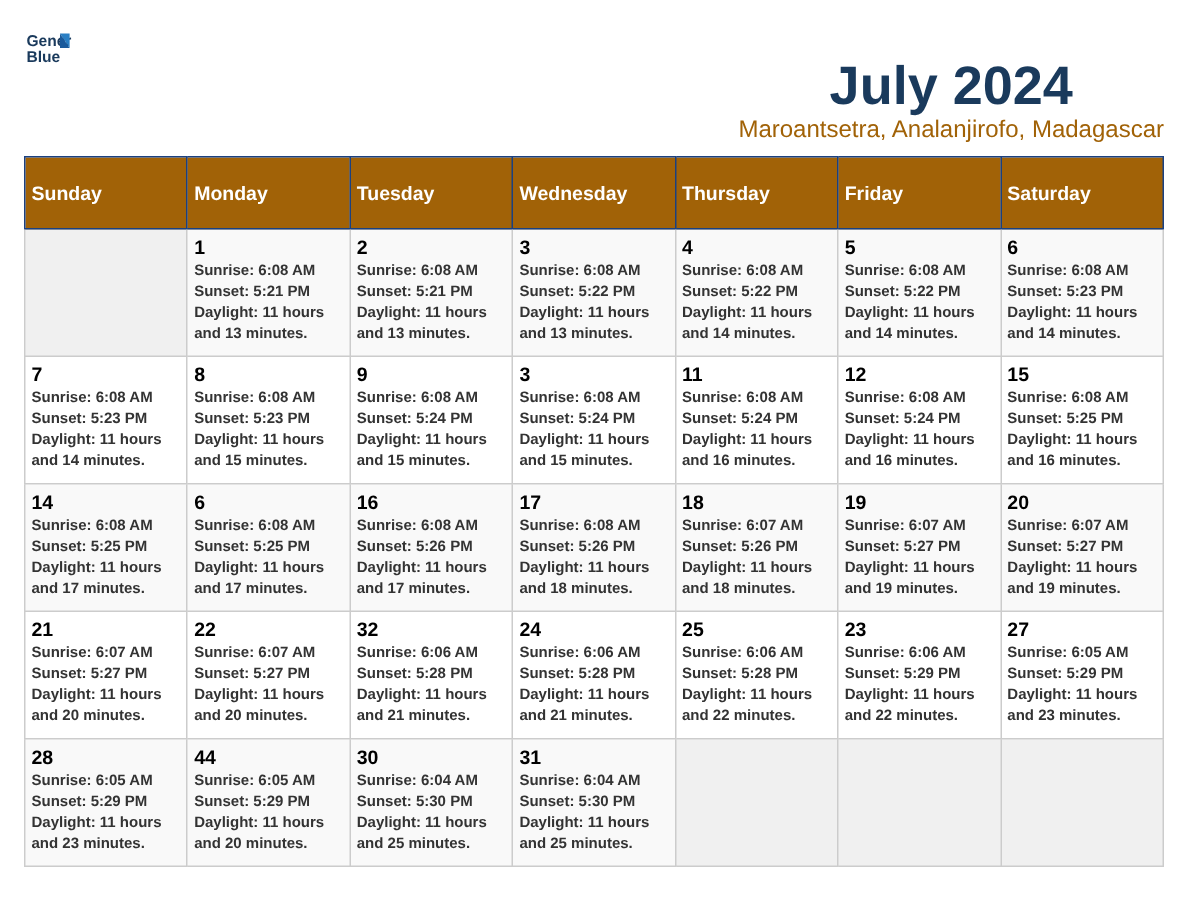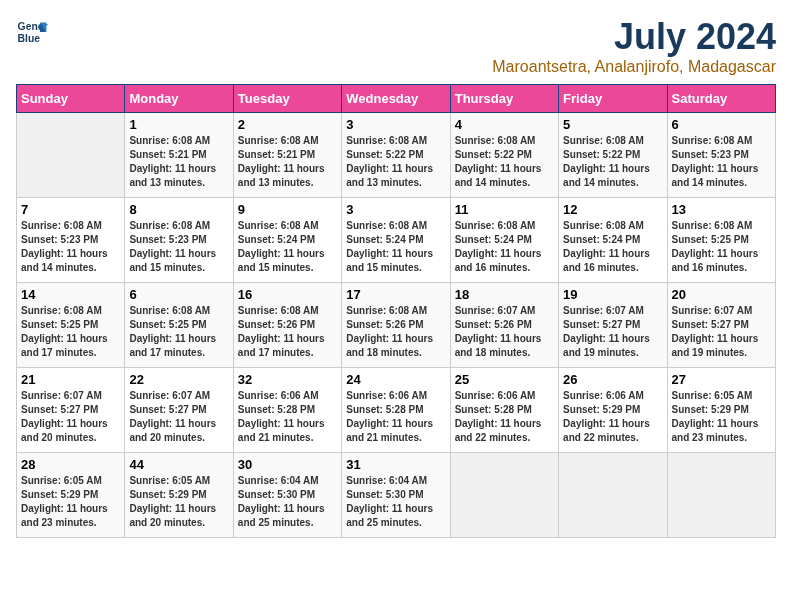--- a/index.html
+++ b/index.html
@@ -19,40 +19,41 @@
     .logo {
       display: flex;
       align-items: center;
       gap: 4px;
     }
     .logo-icon {
       width: 32px;
       height: 32px;
     }
     .title-area {
-      text-align: right;
+      text-align: center;
+      margin-top: 20px;
     }
     .month-title {
       font-size: 36px;
       font-weight: bold;
       color: #1a3a5c;
     }
     .location-title {
       font-size: 16px;
       color: #a16207;
     }
     table {
       width: 100%;
       border-collapse: collapse;
       font-size: 11px;
     }
     thead th {
-      background-color: #ec4899;
+      background-color: #a16207;
       color: #fff;
-      padding: 6px 4px;
+      padding: 16px 4px;
       text-align: left;
       font-size: 13px;
       border: 1px solid #1a4080;
     }
     tbody td {
       border: 1px solid #ccc;
       vertical-align: top;
       padding: 4px;
       min-height: 80px;
       height: 85px;
@@ -205,21 +206,21 @@
         </td>
         <td>
           <span class="day-number">12</span>
           <div class="day-info">
             <div>Sunrise: 6:08 AM</div>
             <div>Sunset: 5:24 PM</div>
             <div>Daylight: 11 hours and 16 minutes.</div>
           </div>
         </td>
         <td>
-          <span class="day-number">13</span>
+          <span class="day-number">15</span>
           <div class="day-info">
             <div>Sunrise: 6:08 AM</div>
             <div>Sunset: 5:25 PM</div>
             <div>Daylight: 11 hours and 16 minutes.</div>
           </div>
         </td>
       </tr>
       <tr>
         <td>
           <span class="day-number">14</span>
@@ -313,21 +314,21 @@
         </td>
         <td>
           <span class="day-number">25</span>
           <div class="day-info">
             <div>Sunrise: 6:06 AM</div>
             <div>Sunset: 5:28 PM</div>
             <div>Daylight: 11 hours and 22 minutes.</div>
           </div>
         </td>
         <td>
-          <span class="day-number">26</span>
+          <span class="day-number">23</span>
           <div class="day-info">
             <div>Sunrise: 6:06 AM</div>
             <div>Sunset: 5:29 PM</div>
             <div>Daylight: 11 hours and 22 minutes.</div>
           </div>
         </td>
         <td>
           <span class="day-number">27</span>
           <div class="day-info">
             <div>Sunrise: 6:05 AM</div>

